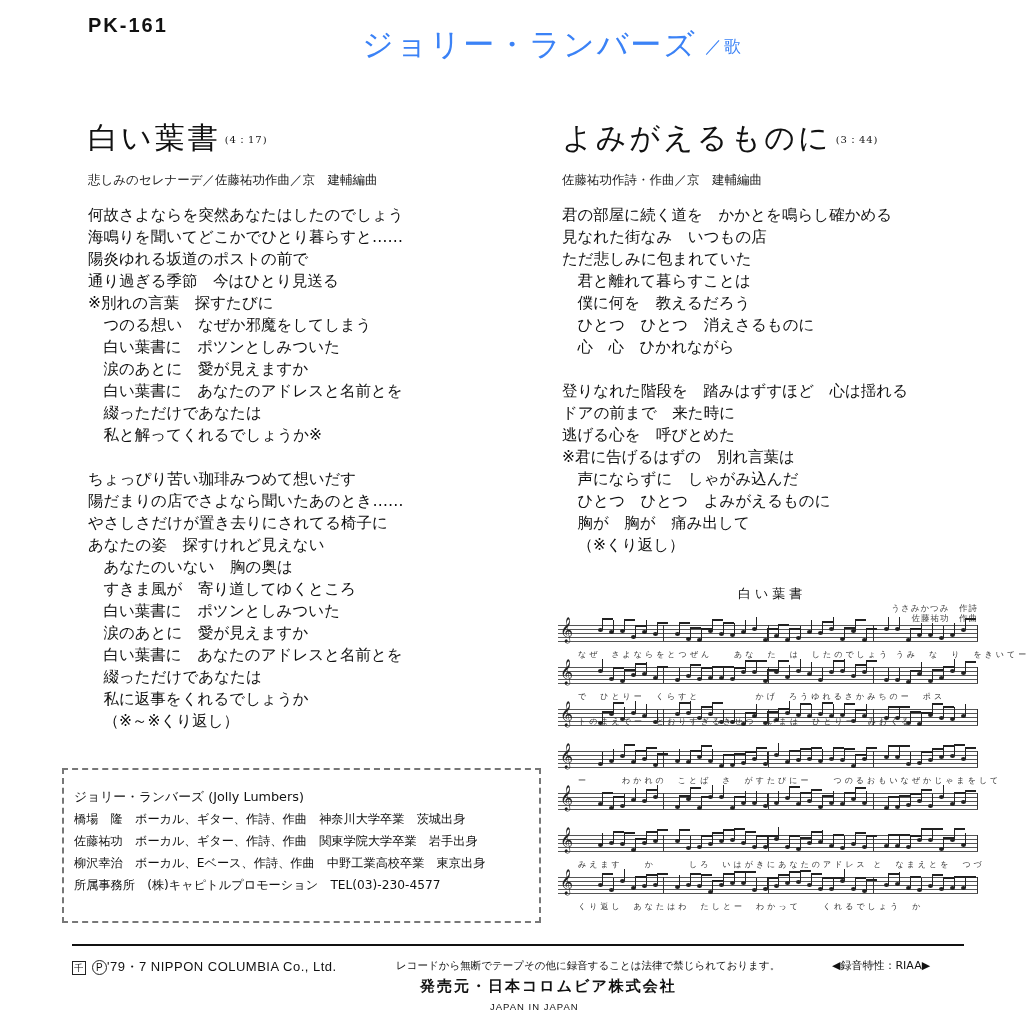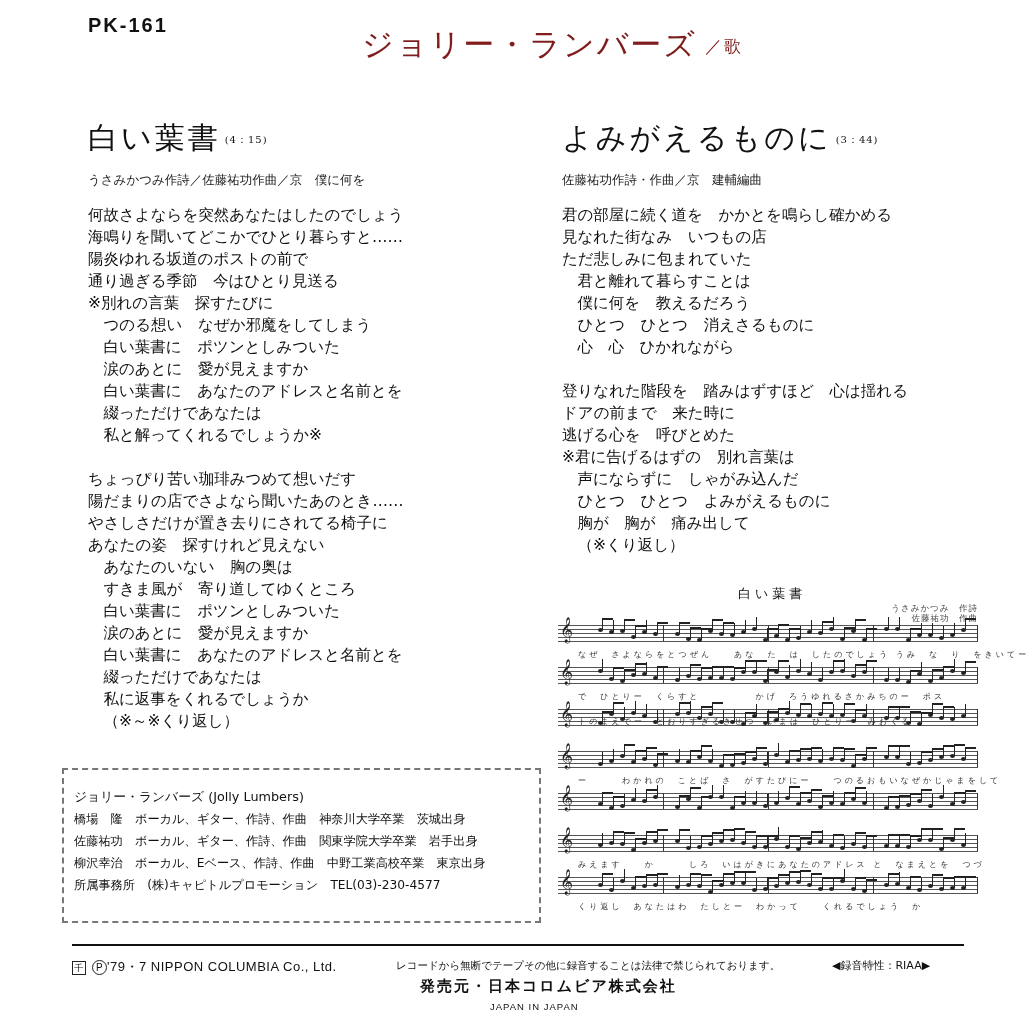--- a/index.html
+++ b/index.html
@@ -1,20 +1,20 @@
 <!DOCTYPE html>
 <html><head>
 <meta charset="utf-8">
 <style>
   * { box-sizing: border-box; margin: 0; padding: 0; }
   html, body { width: 1036px; height: 1033px; background: #ffffff; overflow: hidden; }
   body { position: relative; color: #111; font-family: "DejaVu Sans", sans-serif; }
 
   .catalog { position: absolute; left: 88px; top: 14px; font-family: "Liberation Sans", sans-serif; font-weight: bold; font-size: 20px; letter-spacing: 2px; color: #111; }
-  .artist-title { position: absolute; left: 362px; top: 24px; font-family: "DejaVu Serif", serif; font-size: 31px; letter-spacing: 2px; color: #7f1d1d; }
+  .artist-title { position: absolute; left: 362px; top: 24px; font-family: "DejaVu Serif", serif; font-size: 31px; letter-spacing: 2px; color: #3b82f6; }
   .artist-suffix { font-family: "DejaVu Serif", serif; font-size: 17px; margin-left: 8px; vertical-align: middle; }
 
   .song-title { position: absolute; font-family: "DejaVu Serif", serif; font-size: 30px; letter-spacing: 3px; color: #111; }
   .song-title .dur { font-size: 10px; letter-spacing: 1px; margin-left: 4px; vertical-align: middle; }
   .credits { position: absolute; font-family: "DejaVu Serif", serif; font-size: 12.5px; color: #222; }
 
   .lyrics { position: absolute; font-family: "DejaVu Sans", sans-serif; font-size: 15.5px; line-height: 22px; color: #111; white-space: pre; }
   .lyrics .ln { display: block; height: 22px; }
   .lyrics .blank { height: 22px; }
 
@@ -45,23 +45,23 @@
 </style>
 </head>
 <body>
 
 <div class="catalog">PK-161</div>
 <div class="artist-title">
   <span>ジョリー・ランバーズ</span><span class="artist-suffix">／歌</span>
 </div>
 
 <div class="song-title" style="left:88px; top:118px;">
-  <span>白い葉書</span><span class="dur">(4：15)</span>
+  <span>白い葉書</span><span class="dur">(4：17)</span>
 </div>
-<div class="credits" style="left:88px; top:172px;">うさみかつみ作詩／佐藤祐功作曲／京　僕に何を</div>
+<div class="credits" style="left:88px; top:172px;">悲しみのセレナーデ／佐藤祐功作曲／京　建輔編曲</div>
 <div class="lyrics" style="left:88px; top:204px;" id="lyrics0"><span class="ln">何故さよならを突然あなたはしたのでしょう</span><span class="ln">海鳴りを聞いてどこかでひとり暮らすと……</span><span class="ln">陽炎ゆれる坂道のポストの前で</span><span class="ln">通り過ぎる季節　今はひとり見送る</span><span class="ln">※別れの言葉　探すたびに</span><span class="ln">　つのる想い　なぜか邪魔をしてしまう</span><span class="ln">　白い葉書に　ポツンとしみついた</span><span class="ln">　涙のあとに　愛が見えますか</span><span class="ln">　白い葉書に　あなたのアドレスと名前とを</span><span class="ln">　綴っただけであなたは</span><span class="ln">　私と解ってくれるでしょうか※</span><span class="ln blank"></span><span class="ln">ちょっぴり苦い珈琲みつめて想いだす</span><span class="ln">陽だまりの店でさよなら聞いたあのとき……</span><span class="ln">やさしさだけが置き去りにされてる椅子に</span><span class="ln">あなたの姿　探すけれど見えない</span><span class="ln">　あなたのいない　胸の奥は</span><span class="ln">　すきま風が　寄り道してゆくところ</span><span class="ln">　白い葉書に　ポツンとしみついた</span><span class="ln">　涙のあとに　愛が見えますか</span><span class="ln">　白い葉書に　あなたのアドレスと名前とを</span><span class="ln">　綴っただけであなたは</span><span class="ln">　私に返事をくれるでしょうか</span><span class="ln">　（※～※くり返し）</span></div>
 
 <div class="song-title" style="left:562px; top:118px;">
   <span>よみがえるものに</span><span class="dur">(3：44)</span>
 </div>
 <div class="credits" style="left:562px; top:172px;">佐藤祐功作詩・作曲／京　建輔編曲</div>
 <div class="lyrics" style="left:562px; top:204px;" id="lyrics1"><span class="ln">君の部屋に続く道を　かかとを鳴らし確かめる</span><span class="ln">見なれた街なみ　いつもの店</span><span class="ln">ただ悲しみに包まれていた</span><span class="ln">　君と離れて暮らすことは</span><span class="ln">　僕に何を　教えるだろう</span><span class="ln">　ひとつ　ひとつ　消えさるものに</span><span class="ln">　心　心　ひかれながら</span><span class="ln blank"></span><span class="ln">登りなれた階段を　踏みはずすほど　心は揺れる</span><span class="ln">ドアの前まで　来た時に</span><span class="ln">逃げる心を　呼びとめた</span><span class="ln">※君に告げるはずの　別れ言葉は</span><span class="ln">　声にならずに　しゃがみ込んだ</span><span class="ln">　ひとつ　ひとつ　よみがえるものに</span><span class="ln">　胸が　胸が　痛み出して</span><span class="ln">　（※くり返し）</span></div>
 
 <div class="member-box">
   <div class="row group">ジョリー・ランバーズ (Jolly Lumbers)</div>

